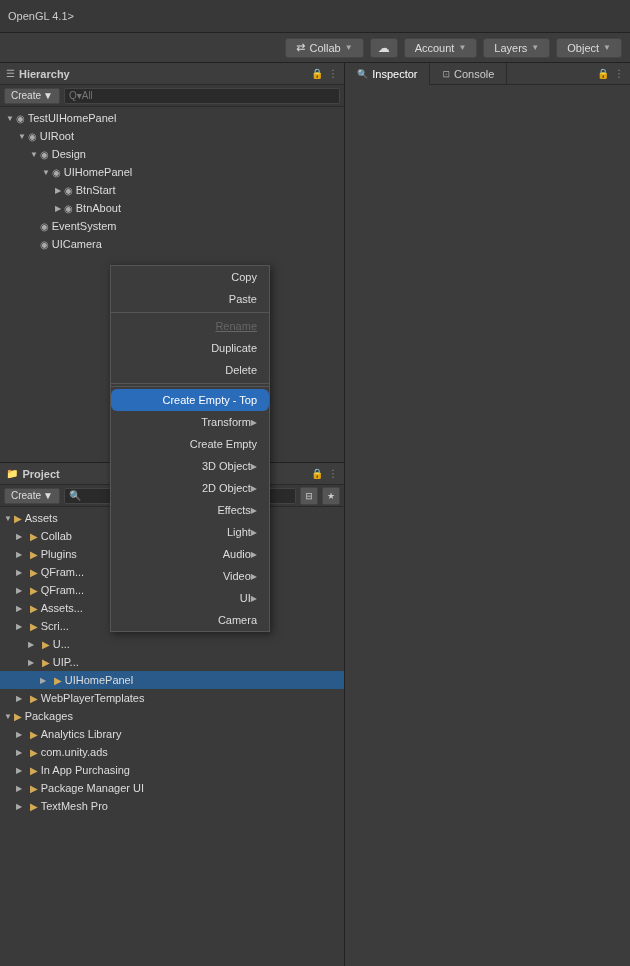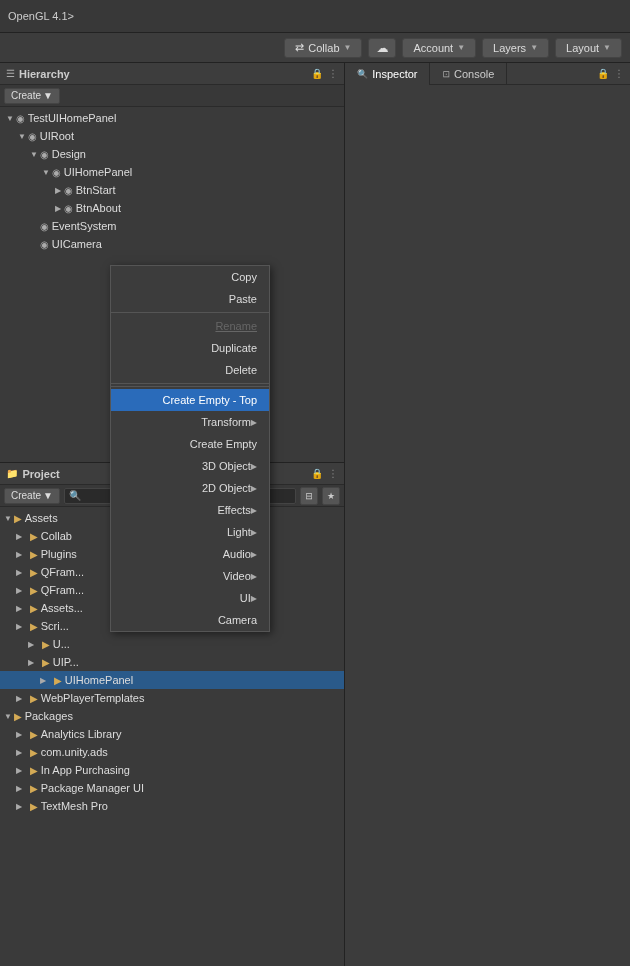--- a/index.html
+++ b/index.html
@@ -198,20 +198,21 @@
       align-items: center;
       padding: 0 12px;
       cursor: pointer;
       font-size: 11px;
       color: #ddd;
       justify-content: flex-end;
     }
     .ctx-item.highlighted {
       background: #2a6bba;
       color: #fff;
+      border-radius: 6px;
     }
     .ctx-item.disabled { color: #666; cursor: default; text-decoration: underline; }
     .ctx-separator {
       height: 1px;
       background: #555;
       margin: 2px 0;
     }
     .ctx-arrow { font-size: 8px; color: #aaa; }
 
     
@@ -321,21 +322,21 @@
   </div>
   <button class="toolbar-btn">
     <span>Account</span>
     <span class="arrow">▼</span>
   </button>
   <button class="toolbar-btn">
     <span>Layers</span>
     <span class="arrow">▼</span>
   </button>
   <button class="toolbar-btn">
-    <span>Layout</span>
+    <span>Object</span>
     <span class="arrow">▼</span>
   </button>
 </div>
 
 <div class="panels-container">
 
   <div class="left-panel">
 
     <div class="hierarchy-panel">
       <div class="panel-header">
@@ -344,20 +345,21 @@
         <div class="panel-controls">
           <span class="lock-icon">🔒</span>
           <span class="lock-icon">⋮</span>
         </div>
       </div>
       <div class="hierarchy-toolbar">
         <button class="create-btn">
           <span>Create</span>
           <span>▼</span>
         </button>
+        <input class="search-box" type="text" placeholder="Q▾All" style="">
       </div>
       <div class="tree-content">
 
         <div id="hierarchy-tree-items">
             <div class="tree-item">
     <span class="indent" style="width:0px"></span>
     <span class="toggle">▼</span>
     <span class="item-icon">◉</span>
     <span class="item-label">TestUIHomePanel</span>
   </div>

